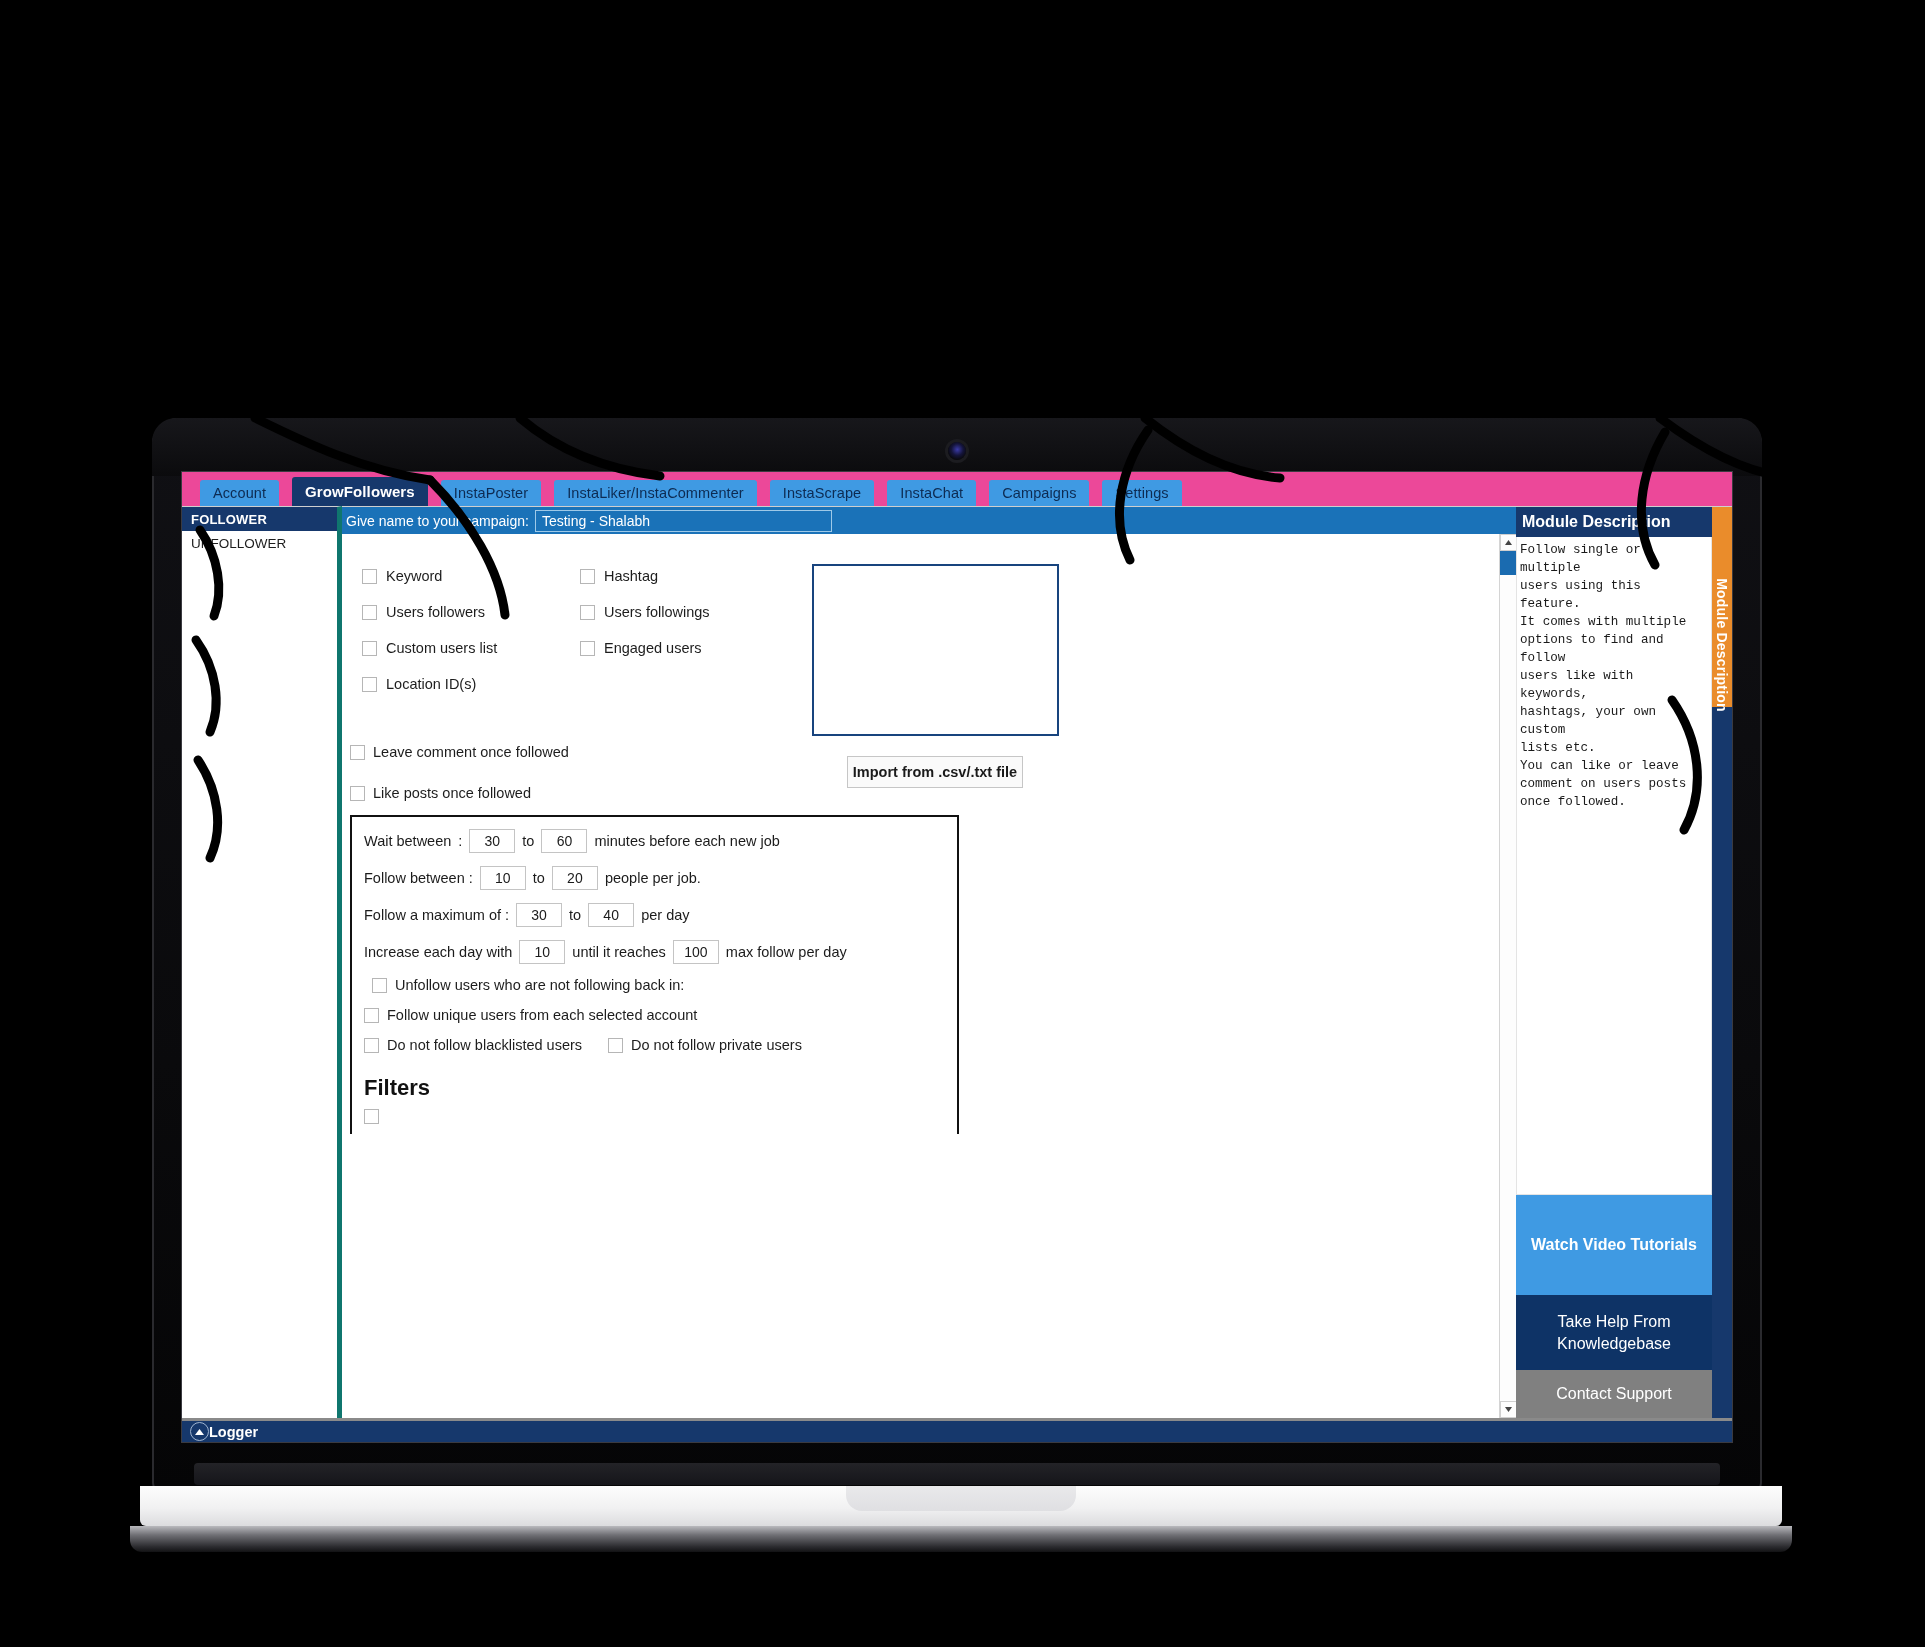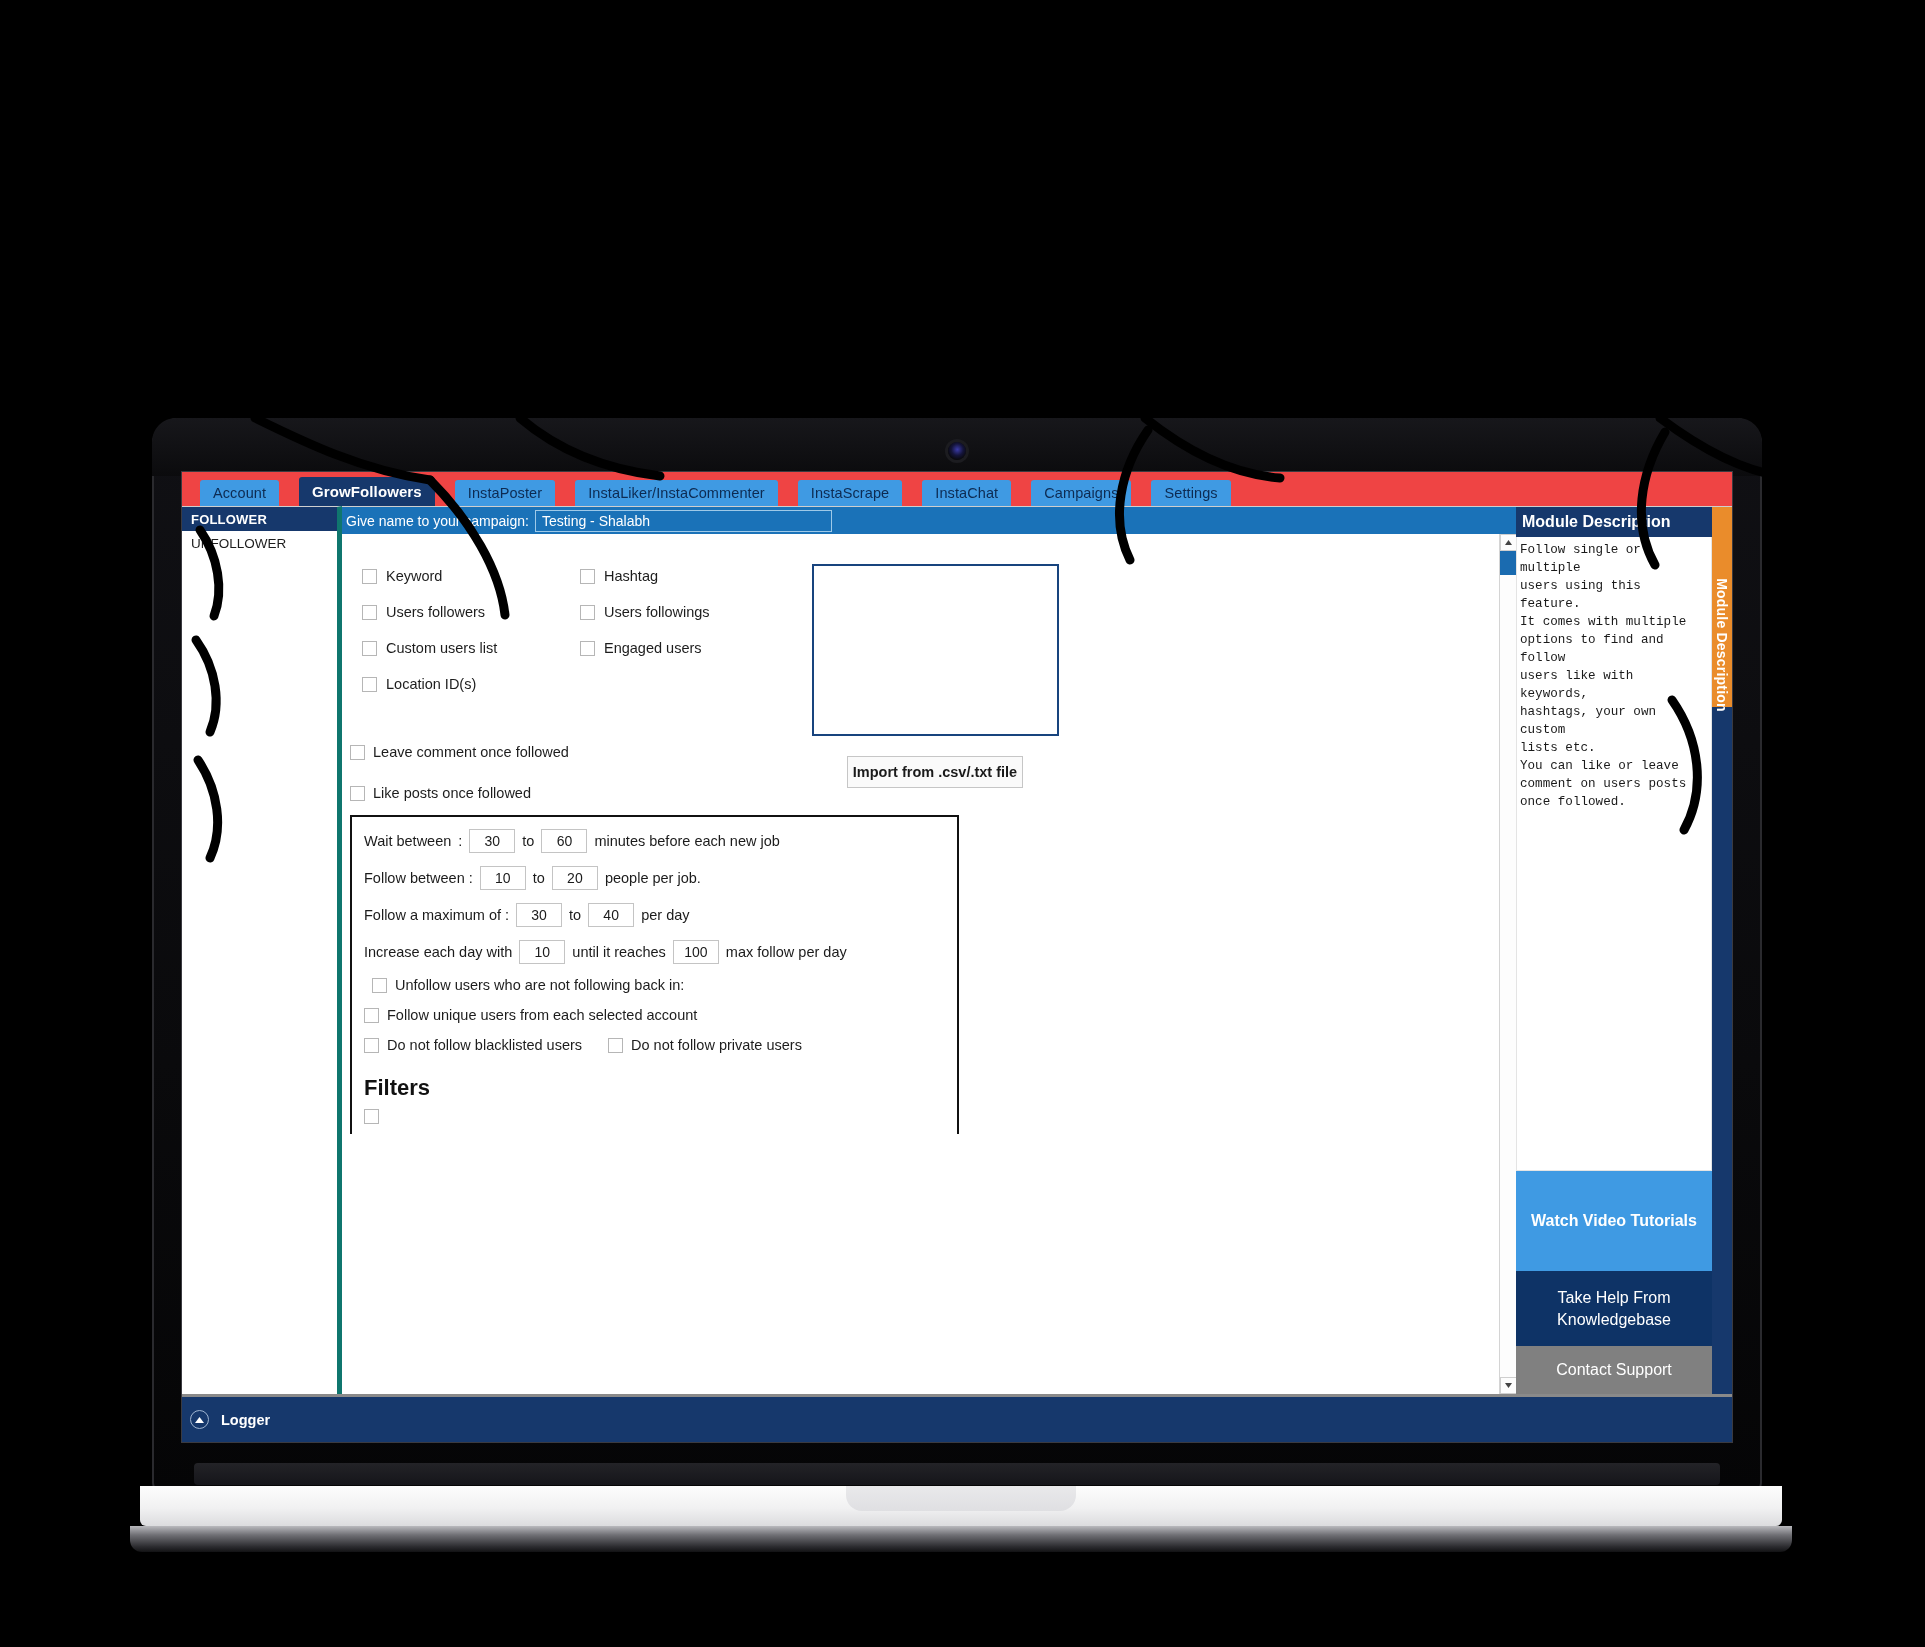--- a/index.html
+++ b/index.html
@@ -67,23 +67,23 @@
   
   #app {
     position: relative; width: 100%; height: 100%;
     background: #f4f4f4;
     display: flex; flex-direction: column;
   }
 
   
   #tabbar {
     height: 34px;
-    background: #ef4444;
+    background: #ec4899;
     padding: 8px 0 0 18px;
-    display: flex; align-items: flex-end; gap: 20px;
+    display: flex; align-items: flex-end; gap: 13px;
     flex: 0 0 auto;
   }
   .tab {
     height: 26px;
     padding: 0 13px;
     display: flex; align-items: center; justify-content: center;
     font-size: 14.5px;
     color: #0d2b52;
     background: #3f9ae3;
     border-radius: 3px 3px 0 0;
@@ -227,22 +227,22 @@
     position:absolute; left:0; top:0; width:20px; height:200px; background:#ea8c2b;
   }
   #rail-text {
     position:absolute; left:50%; top:130px; transform: translateX(-50%) rotate(90deg);
     transform-origin: center; white-space:nowrap;
     color:#fff; font-size:14px; font-weight:bold; letter-spacing:.2px;
   }
 
   
   #loggerbar {
-    height:48px; flex:0 0 auto; background:#16386c;
-    display:flex; align-items:center; gap:12px; padding-left:8px;
+    height:24px; flex:0 0 auto; background:#16386c;
+    display:flex; align-items:center; gap:0; padding-left:8px;
     border-top:3px solid #8a8a8a;
   }
   #logger-icon {
     width:19px;height:19px;border-radius:50%;border:1.5px solid #9fb4d0;
     display:flex;align-items:center;justify-content:center;
   }
   #logger-label { color:#fff; font-size:14.5px; font-weight:bold;}
 
   
   #sketch { position:absolute; left:0; top:0; width:1925px; height:1647px; pointer-events:none; }

